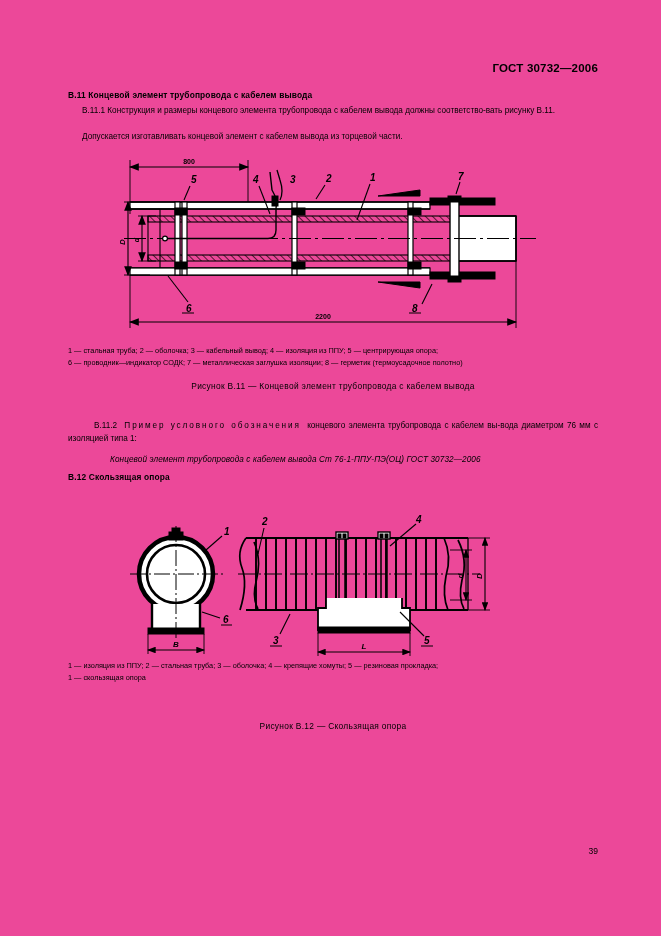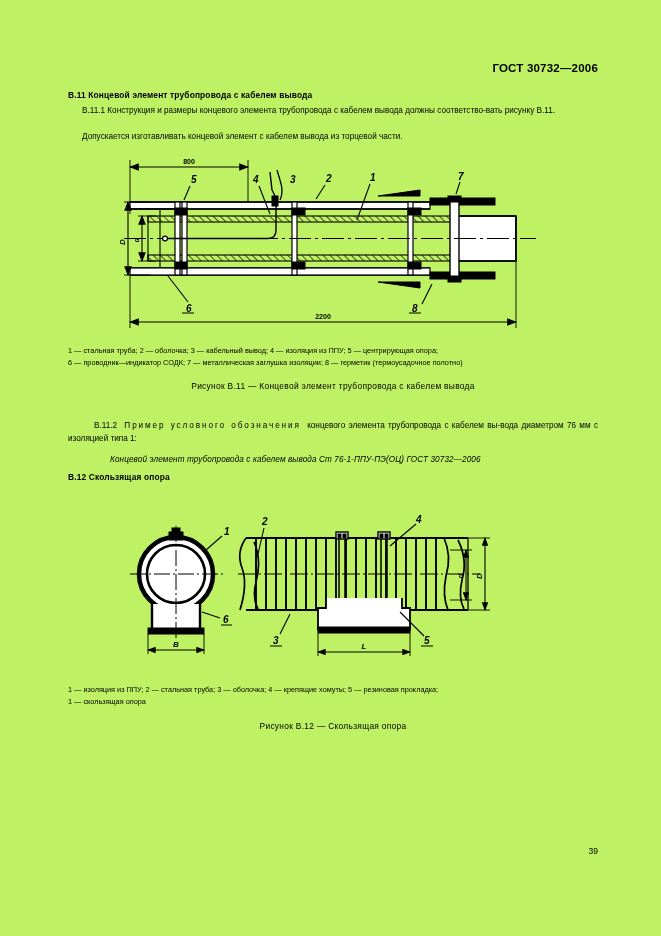--- a/index.html
+++ b/index.html
@@ -12,21 +12,21 @@
     height: 936px;
     position: relative;
     font-family: "Liberation Sans", sans-serif;
     color: #000000;
     overflow: hidden;
   }
 
   .page {
     position: absolute;
     inset: 0;
-    background: #bef264;
+    background: #ec4899;
     padding-left: 11px;
   }
 
   
   .doc-header {
     position: absolute;
     top: 62px;
     right: 63px;
     font-size: 11.5px;
     font-weight: bold;
@@ -361,21 +361,21 @@
         <text x="145" y="136" font-size="10" font-style="italic" font-weight="bold" fill="#000" stroke="none">3</text>
         <line x1="142" y1="138" x2="154" y2="138" stroke-width="1"></line>
 
         <path d="M272,104 L296,128" stroke-width="1.1"></path>
         <text x="296" y="136" font-size="10" font-style="italic" font-weight="bold" fill="#000" stroke="none">5</text>
         <line x1="293" y1="138" x2="305" y2="138" stroke-width="1"></line>
       </g>
     </svg>
   </div>
 
-  <div class="legend" style="top:684px;">
+  <div class="legend" style="top:660px;">
     <div>1 — изоляция из ППУ; 2 — стальная труба; 3 — оболочка; 4 — крепящие хомуты; 5 —  резиновая прокладка;</div>
     <div>1 — скользящая опора</div>
   </div>
 
   <div class="fig-caption" style="top:721px;">Рисунок В.12 — Скользящая опора</div>
 
   <div class="page-num">39</div>
 
 </div>
 

